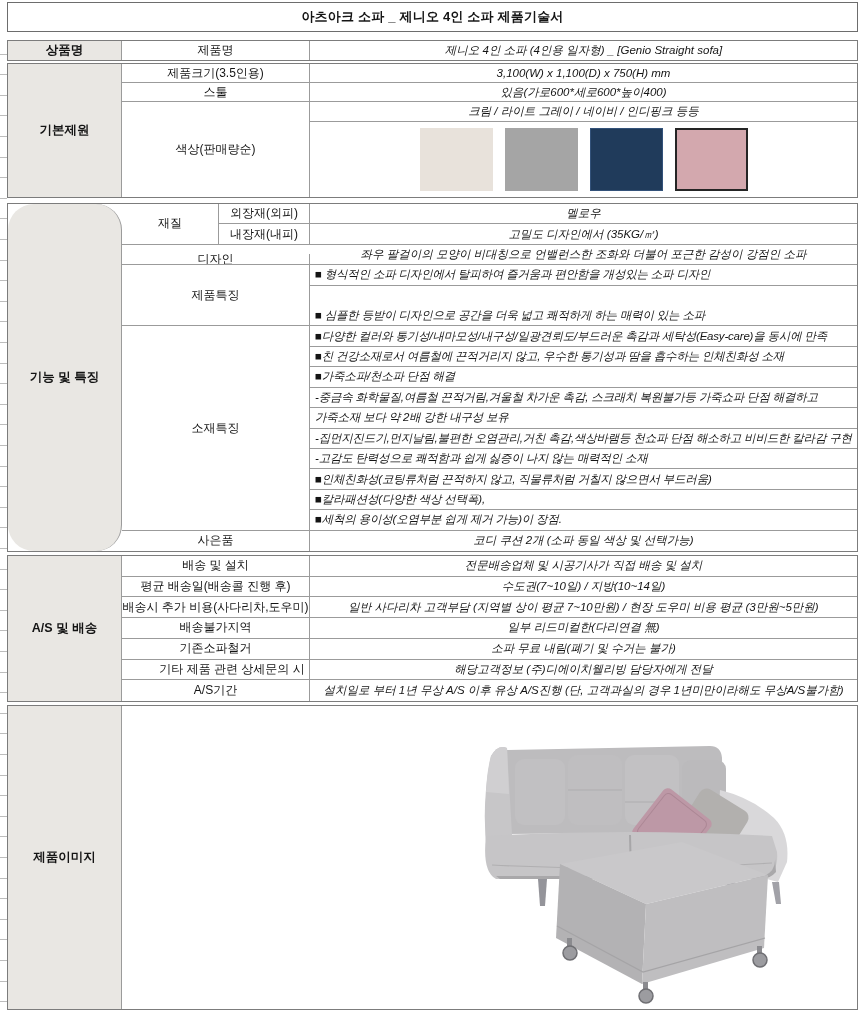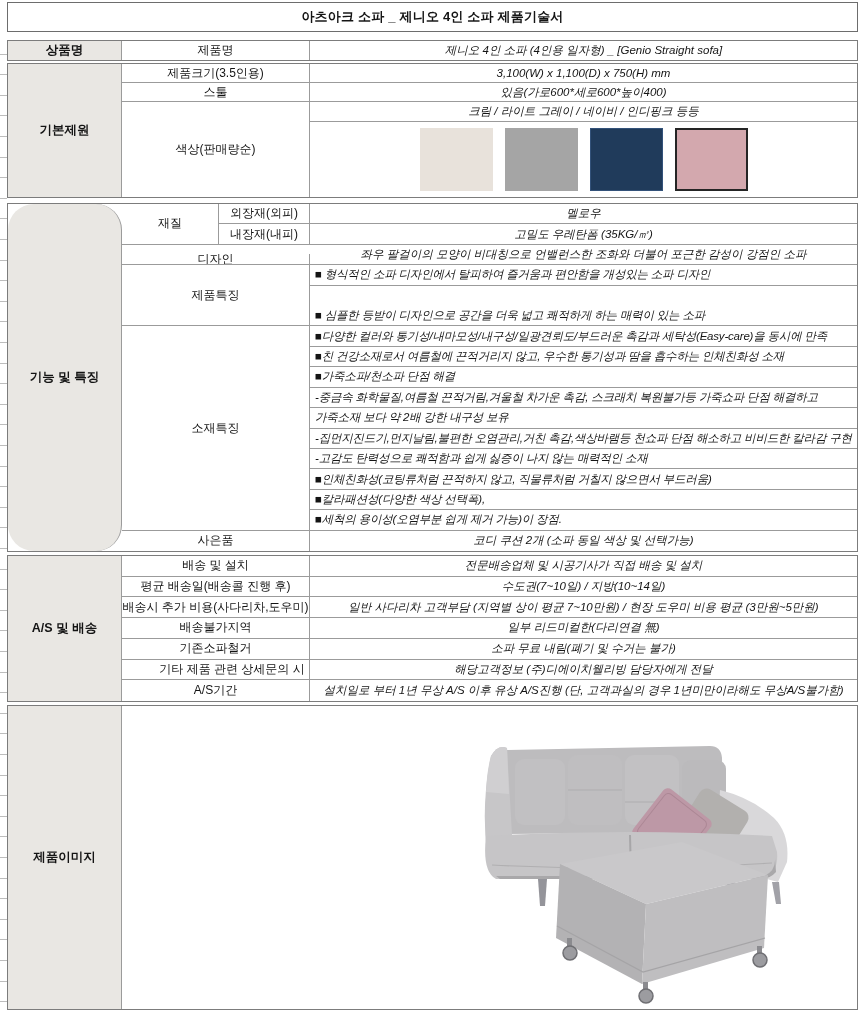--- a/index.html
+++ b/index.html
@@ -57,21 +57,21 @@
         </div>
     </div>
   </div>
 
   <div class="section" style="top:203px;height:349px;grid-template-columns:114px 97px 91px 1fr;grid-template-rows:repeat(17,1fr);">
     <div class="cell head lastrow" style="grid-column:1;grid-row:1/18;border-radius:26px;">기능 및 특징</div>
     <div class="cell label" style="grid-column:2;grid-row:1/3;">재질</div>
     <div class="cell label" style="grid-column:3;grid-row:1;">외장재(외피)</div>
     <div class="cell value lastcol" style="grid-column:4;grid-row:1;">멜로우</div>
     <div class="cell label" style="grid-column:3;grid-row:2;">내장재(내피)</div>
-    <div class="cell value lastcol" style="grid-column:4;grid-row:2;">고밀도 우레탄폼 (35KG/㎥)</div>
+    <div class="cell value lastcol" style="grid-column:4;grid-row:2;">고밀도 디자인에서 (35KG/㎥)</div>
     <div class="cell label" style="grid-column:2/4;grid-row:3;margin-top:9px;">디자인</div>
     <div class="cell value lastcol" style="grid-column:4;grid-row:3;">좌우 팔걸이의 모양이 비대칭으로 언밸런스한 조화와 더불어 포근한 감성이 강점인 소파</div>
     <div class="cell label" style="grid-column:2/4;grid-row:4/7;">제품특징</div>
     <div class="cell label" style="grid-column:2/4;grid-row:7/17;">소재특징</div>
     <div class="cell label lastrow" style="grid-column:2/4;grid-row:17;">사은품</div>
     <div class="cell value lastrow lastcol" style="grid-column:4;grid-row:17;">코디 쿠션 2개  (소파 동일 색상 및 선택가능)</div>
 
   <div class="cell value left lastcol" style="grid-area: 4 / 4;">■ 형식적인 소파 디자인에서 탈피하여 즐거움과 편안함을 개성있는 소파 디자인</div>
       <div class="cell value left lastcol" style="grid-area: 6 / 4;">■ 심플한 등받이 디자인으로 공간을 더욱 넓고 쾌적하게 하는 매력이 있는 소파</div>
       <div class="cell value left lastcol" style="grid-area: 7 / 4;">■다양한 컬러와 통기성/내마모성/내구성/일광견뢰도/부드러운 촉감과 세탁성(Easy-care)을 동시에 만족</div>

